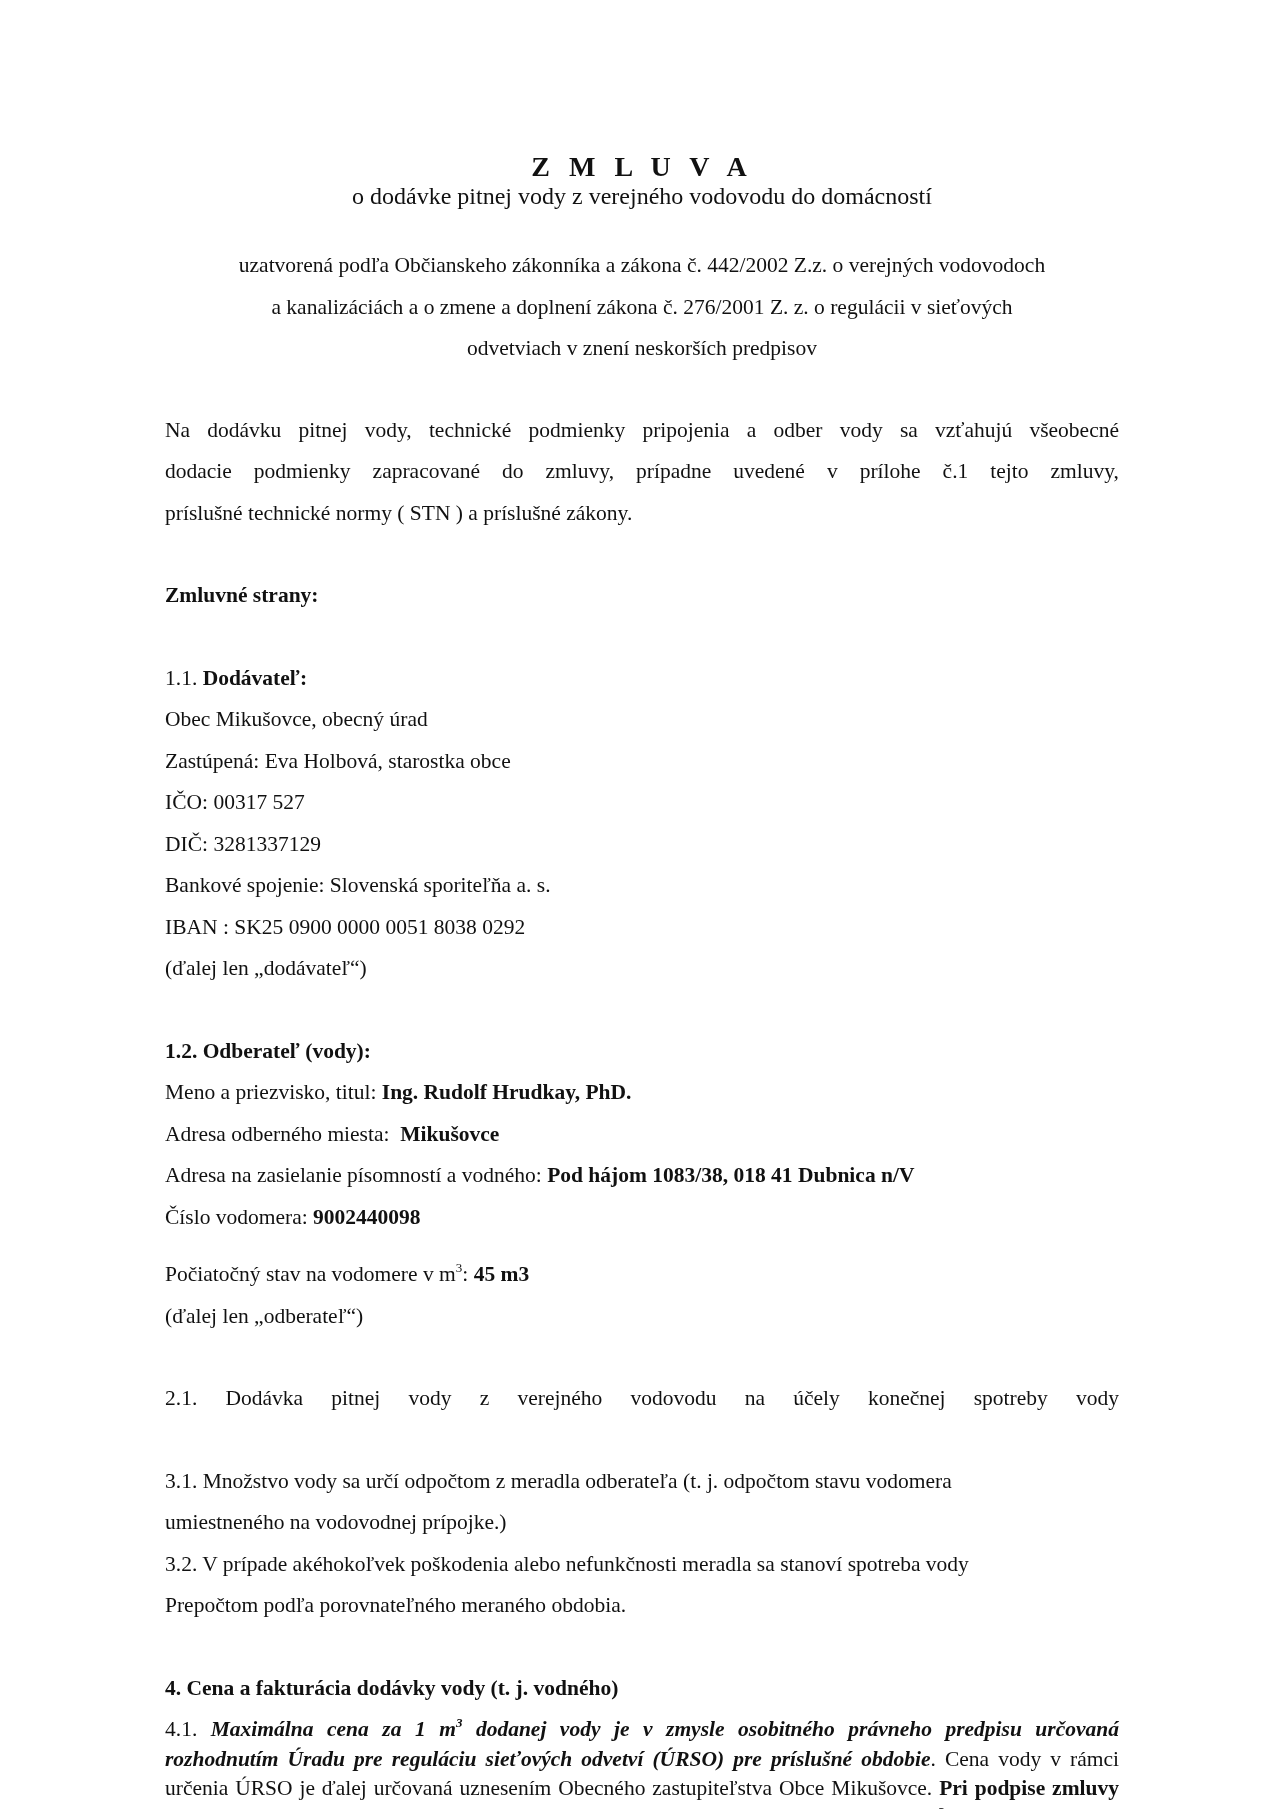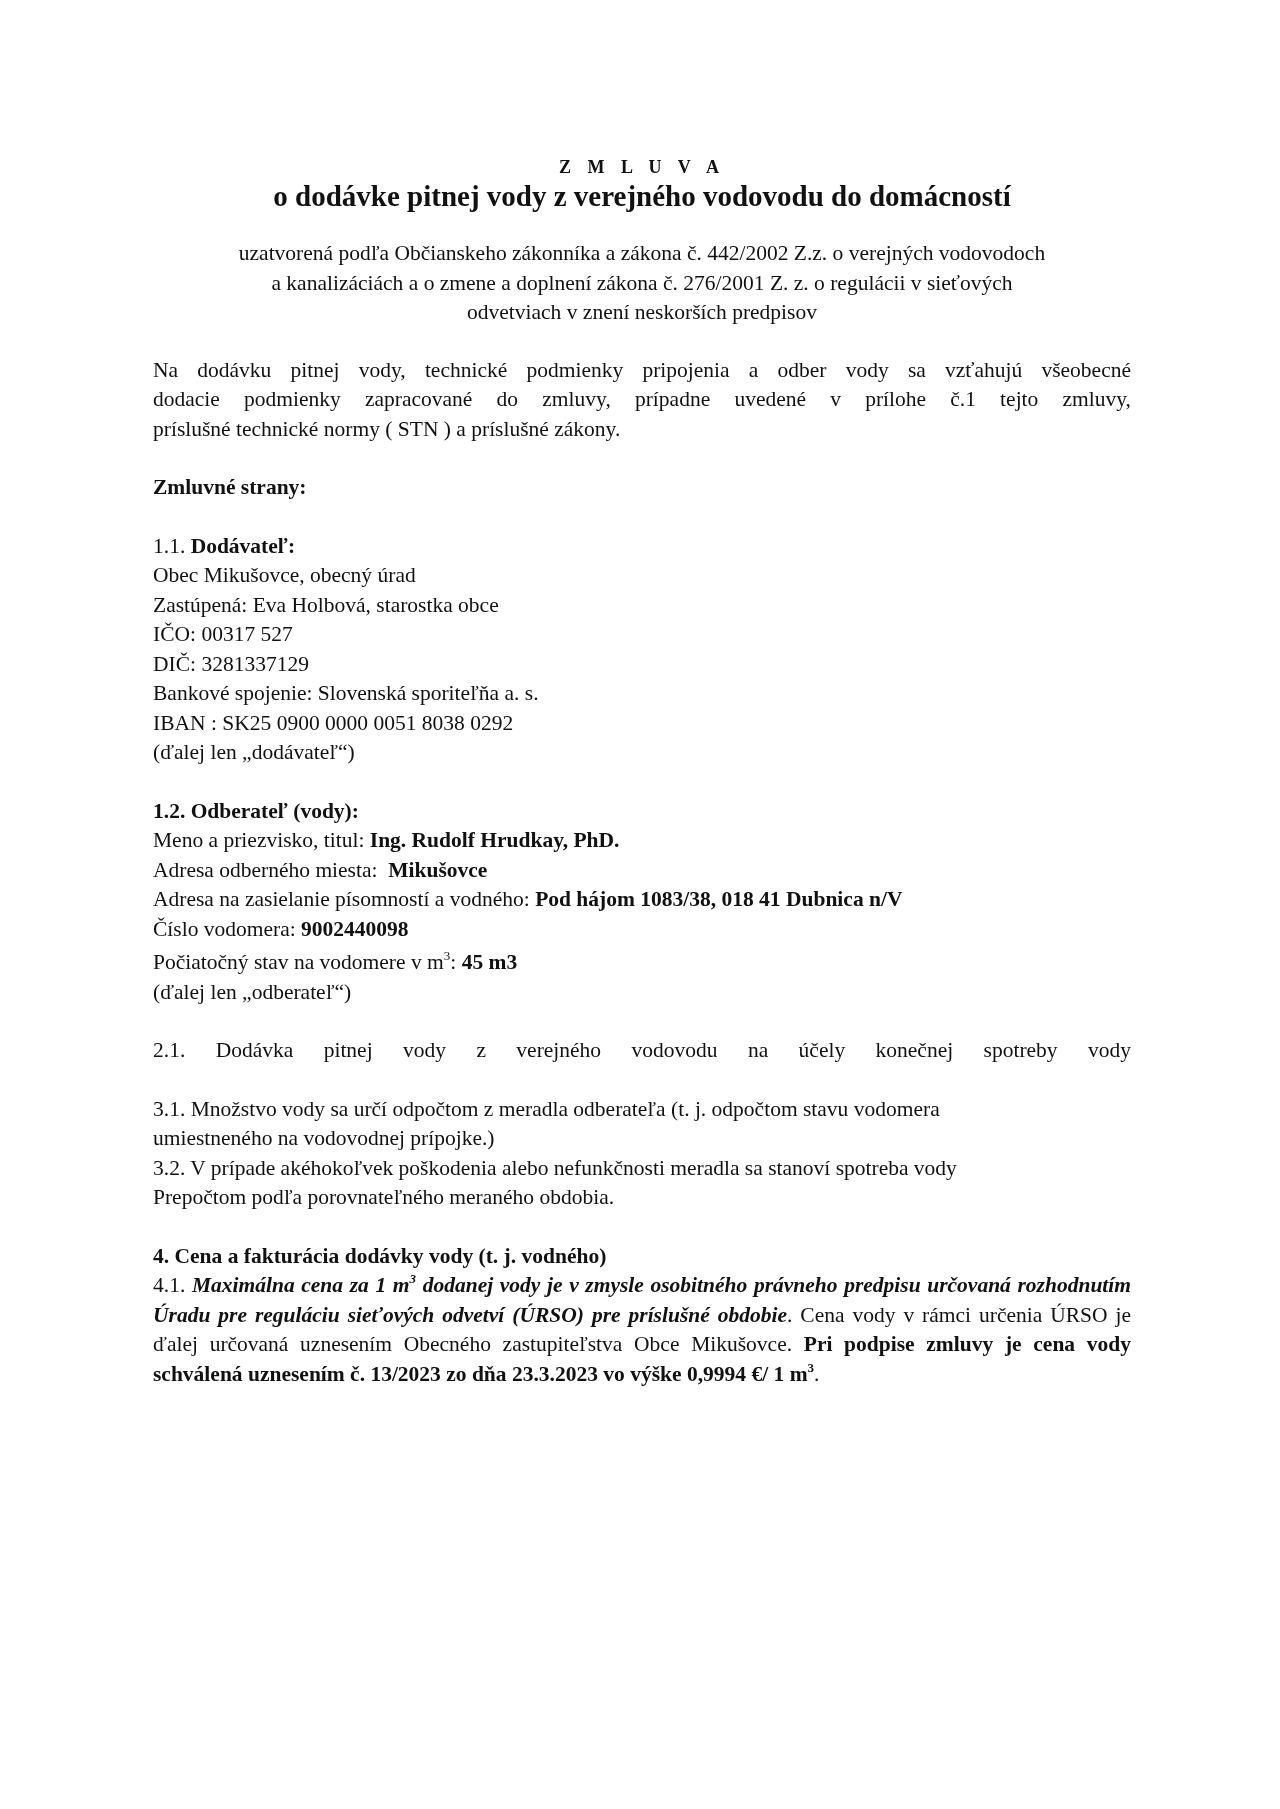--- a/index.html
+++ b/index.html
@@ -2,23 +2,23 @@
 <html><head>
 <meta charset="utf-8">
 <style>
   html, body { margin:0; padding:0; background:#ffffff; }
   body { width:1280px; height:1809px; position:relative; overflow:hidden;
          font-family:"Liberation Serif", serif; color:#111; font-size:21.5px; }
   .page { position:absolute; left:153px; top:153px; width:978px; }
   .center { text-align:center; }
   .justify { text-align:justify; text-align-last:left; }
   .just-full { text-align:justify; text-align-last:justify; }
-  p, div.line { margin:0; line-height:29.5px; }
-  .title { font-weight:bold; letter-spacing:6px; font-size:18px; line-height:28px; }
-  .subtitle { font-weight:bold; font-size:29px; line-height:30px; }
+  p, div.line { margin:12px; line-height:29.5px; }
+  .title { font-weight:bold; letter-spacing:6px; font-size:28px; line-height:28px; }
+  .subtitle { font-weight:normal; font-size:24px; line-height:30px; }
   .b { font-weight:bold; }
   .bi { font-weight:bold; font-style:italic; }
   sup { font-size:13px; line-height:0; vertical-align:9px; }
 </style>
 </head>
 <body>
 
 <div class="page">
 
   <div class="center title">Z M L U V A</div>

